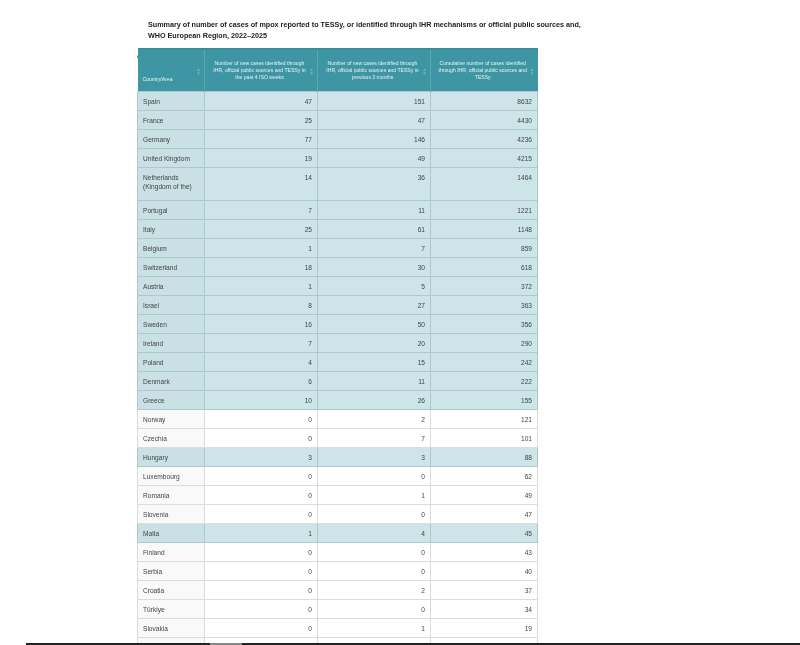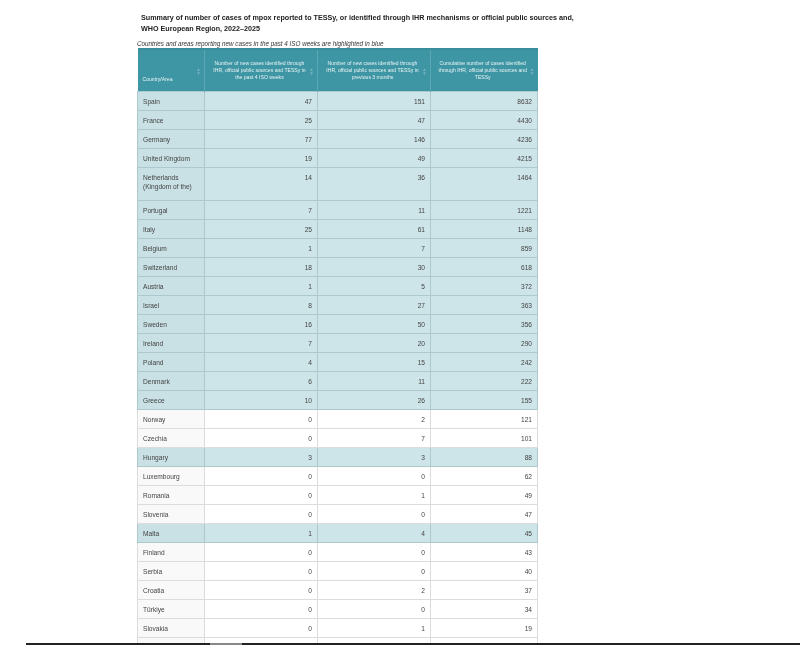--- a/index.html
+++ b/index.html
@@ -5,21 +5,21 @@
     html, body { margin: 0; padding: 0; }
     body {
       width: 800px; height: 645px; overflow: hidden;
       background: #ffffff; position: relative;
       font-family: "Liberation Sans", sans-serif;
       color: #333;
     }
     .wrap { position: absolute; left: 137px; top: 9px; width: 450px; }
     .title {
       font-size: 7.2px; font-weight: bold; color: #222; line-height: 10.5px;
-      margin: 4px; width: 450px;
+      margin: 11px; width: 450px;
     }
     .subtitle {
       font-size: 6.3px; font-style: italic; color: #333;
       margin-top: 5px; line-height: 9px;
     }
     table.data {
       position: absolute; left: 137px; top: 48px;
       border-collapse: collapse; width: 400px; table-layout: fixed;
       font-size: 6.6px;
     }

